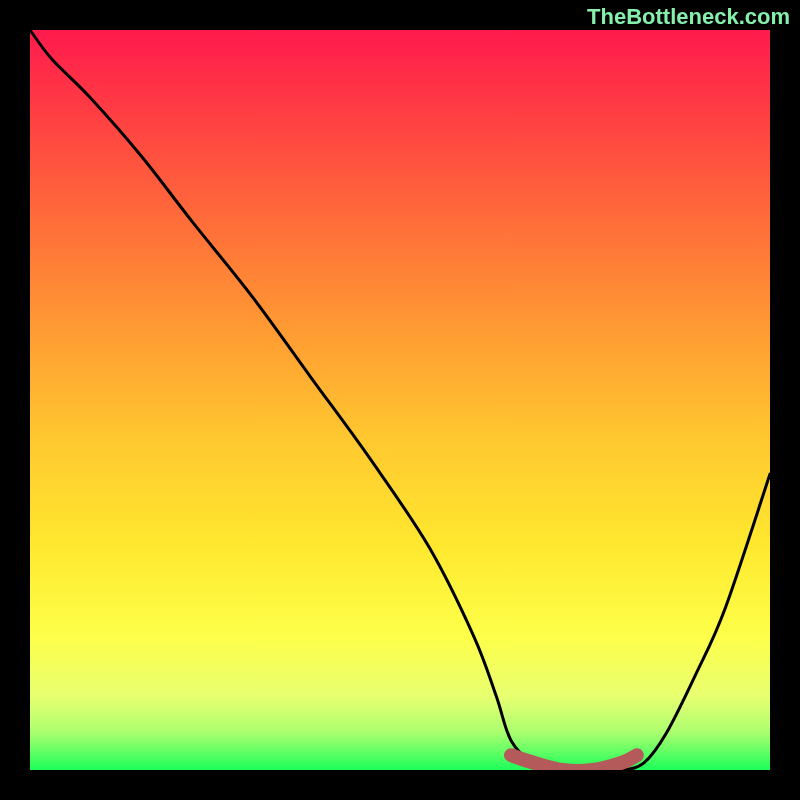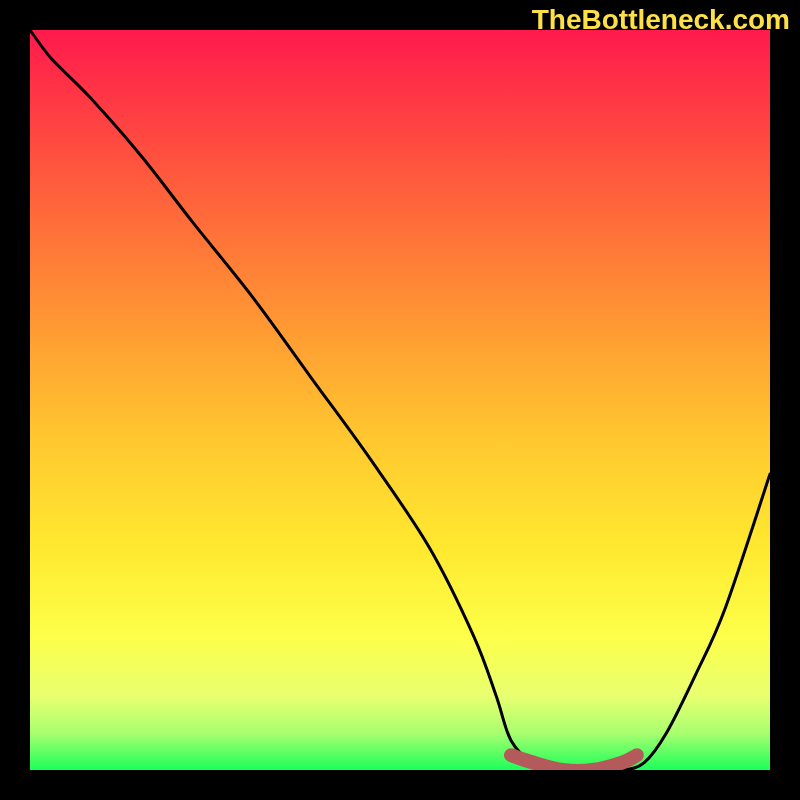--- a/index.html
+++ b/index.html
@@ -14,23 +14,23 @@
     position: relative;
     width: 800px;
     height: 800px;
     background: #000000;
   }
   .watermark {
     position: absolute;
     top: 4px;
     right: 10px;
     font-family: Arial, Helvetica, sans-serif;
-    font-size: 28px;
+    font-size: 22px;
     font-weight: bold;
-    color: #fde047;
+    color: #86efac;
     z-index: 10;
   }
   .plot-area {
     position: absolute;
     left: 30px;
     top: 30px;
     width: 740px;
     height: 740px;
     background: linear-gradient(to bottom,
       #ff1a4d 0%,

